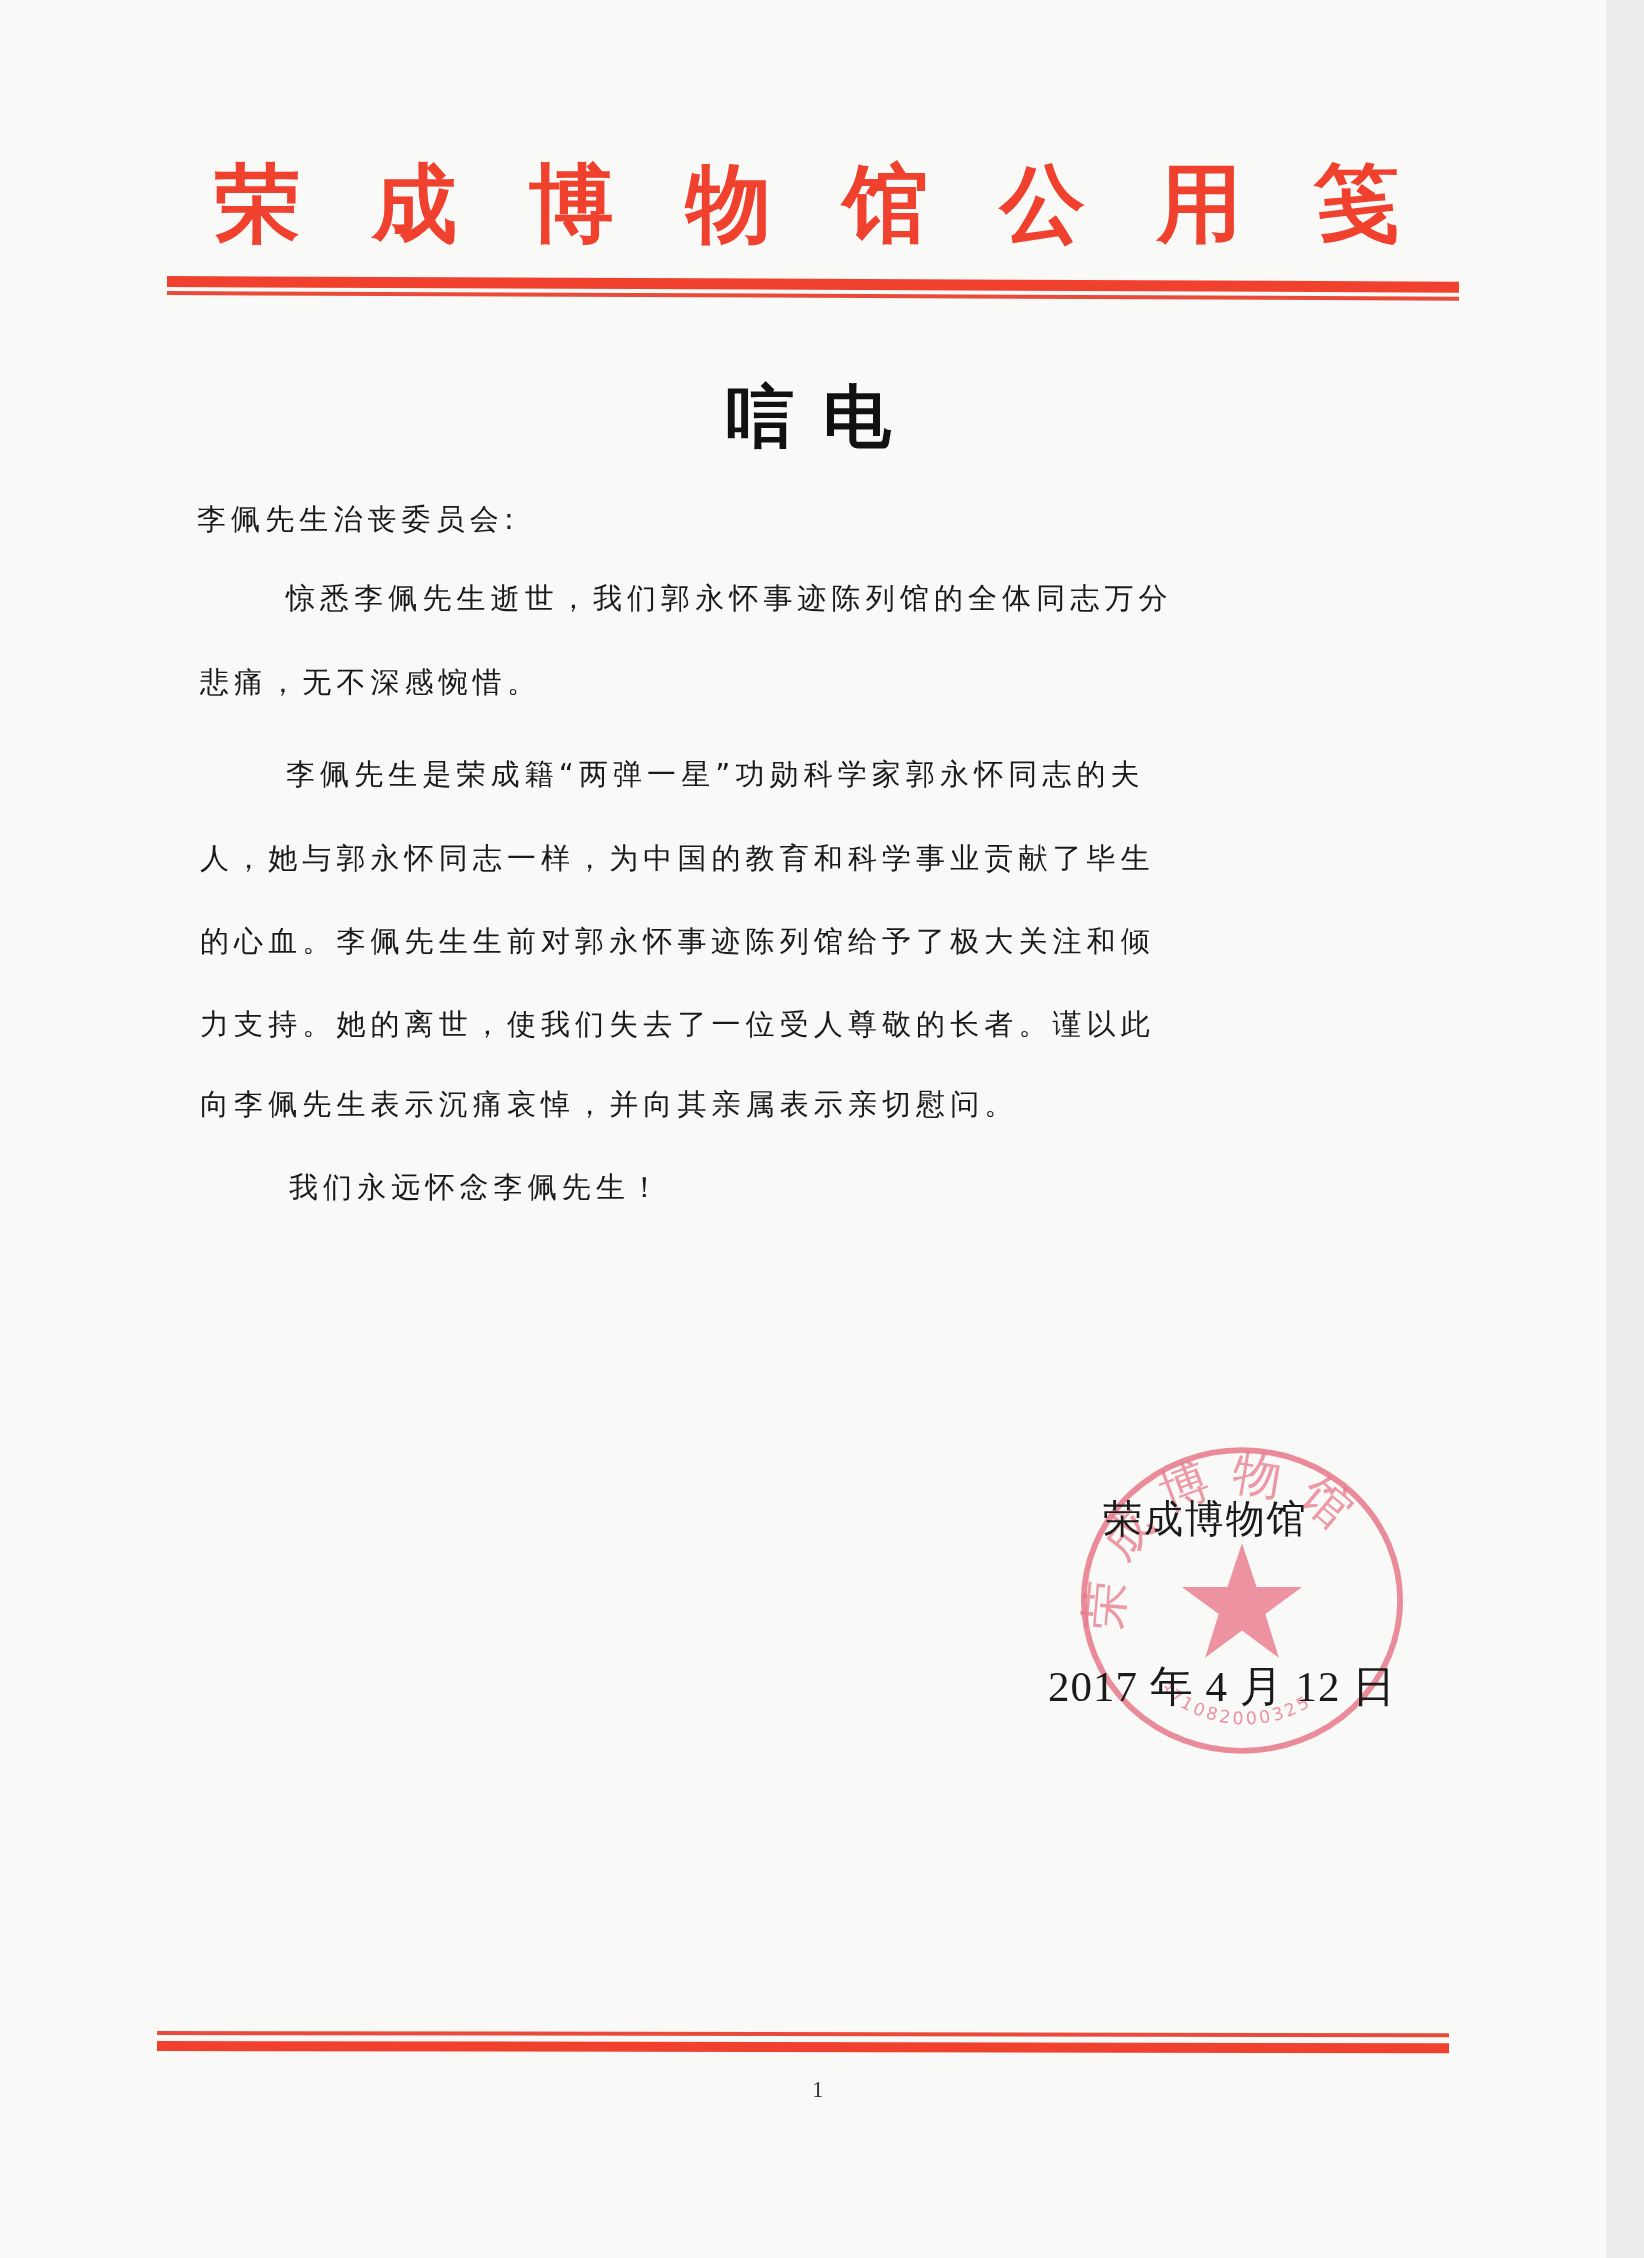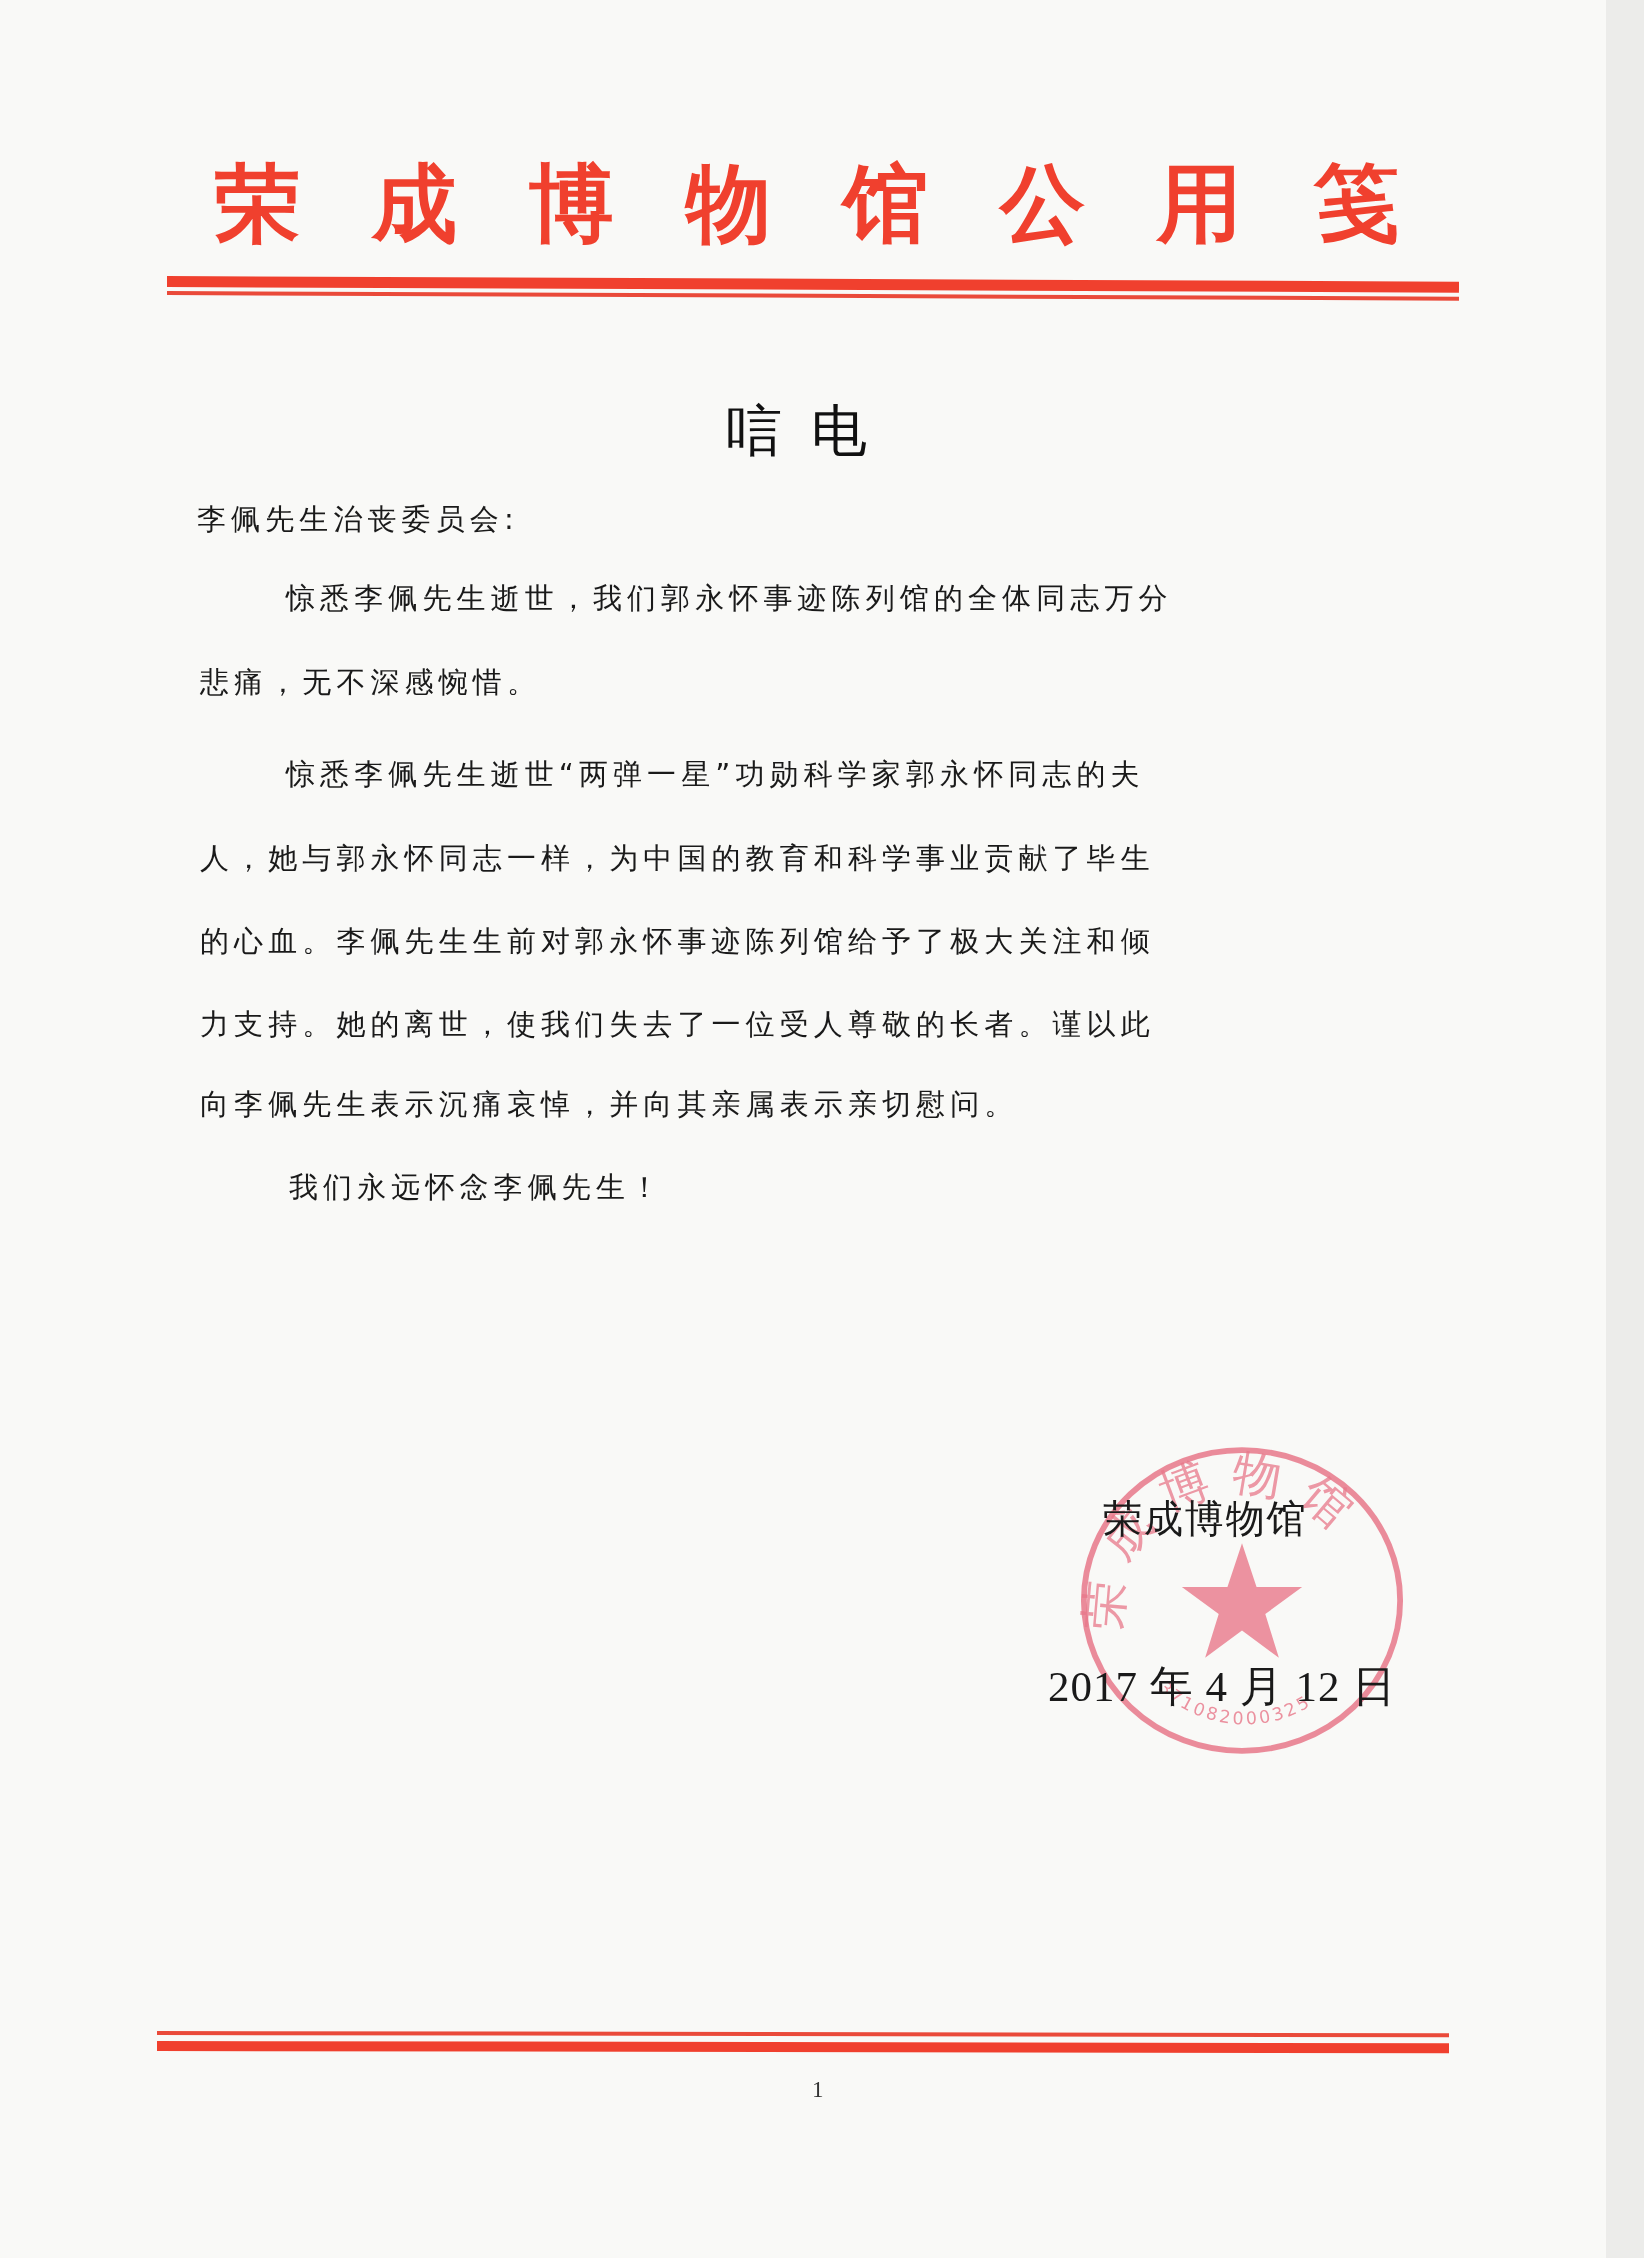--- a/index.html
+++ b/index.html
@@ -21,23 +21,23 @@
   }
   .letterhead-title span {
     display: inline-block; width: 157px; text-align: left;
     font-family: "DejaVu Serif", serif; font-weight: bold;
     font-size: 85px; line-height: 97px; color: #f0402e;
     transform: scaleY(1.0);
   }
   .rule { position: absolute; background: #f0402e; }
   .rule.thin { background: #ea4a3a; }
   .doc-title {
-    position: absolute; left: 726px; top: 397px; width: 165px;
-    font-family: "DejaVu Serif", serif; font-weight: normal;
-    font-size: 56px; line-height: 68px; color: #111; letter-spacing: 29px;
+    position: absolute; left: 726px; top: 382px; width: 165px;
+    font-family: "DejaVu Serif", serif; font-weight: bold;
+    font-size: 68px; line-height: 68px; color: #111; letter-spacing: 29px;
     white-space: nowrap;
   }
   .body-text {
     position: absolute; font-family: "DejaVu Sans", sans-serif;
     font-size: 29px; color: #1a1a1a; white-space: nowrap;
     letter-spacing: 5.1px; line-height: 49px;
   }
   .sig {
     position: absolute; font-family: "DejaVu Sans", sans-serif;
     font-size: 39px; color: #1a1a1a; white-space: nowrap; line-height: 47px;
@@ -70,21 +70,21 @@
   <div class="rule" style="left:167px; top:276px; width:1292px; height:10.7px; transform:rotate(0.25deg); transform-origin:left center;"></div>
   <div class="rule thin" style="left:167px; top:291px; width:1292px; height:3.9px; transform:rotate(0.25deg); transform-origin:left center;"></div>
 
   <div class="doc-title">唁电</div>
 
   <div class="body-text" style="left:197px; top:495px;">李佩先生治丧委员会:</div>
 
   <div class="body-text" style="left:286px; top:574px;">惊悉李佩先生逝世，我们郭永怀事迹陈列馆的全体同志万分</div>
   <div class="body-text" style="left:200px; top:658px;">悲痛，无不深感惋惜。</div>
 
-  <div class="body-text" style="left:286px; top:750px;">惊悉李佩先生逝世“两弹一星”功勋科学家郭永怀同志的夫</div>
+  <div class="body-text" style="left:286px; top:750px;">李佩先生是荣成籍“两弹一星”功勋科学家郭永怀同志的夫</div>
   <div class="body-text" style="left:200px; top:834px;">人，她与郭永怀同志一样，为中国的教育和科学事业贡献了毕生</div>
   <div class="body-text" style="left:200px; top:917px;text-align:center;">的心血。李佩先生生前对郭永怀事迹陈列馆给予了极大关注和倾</div>
   <div class="body-text" style="left:200px; top:1000px;">力支持。她的离世，使我们失去了一位受人尊敬的长者。谨以此</div>
   <div class="body-text" style="left:200px; top:1080px;">向李佩先生表示沉痛哀悼，并向其亲属表示亲切慰问。</div>
 
   <div class="body-text" style="left:289px; top:1163px;">我们永远怀念李佩先生！</div>
 
   <svg class="stamp" viewBox="0 0 334 318">
     <defs>
       <path id="arcTop" d="M 45 190 A 125 120 0 1 1 290 190" fill="none"></path>

